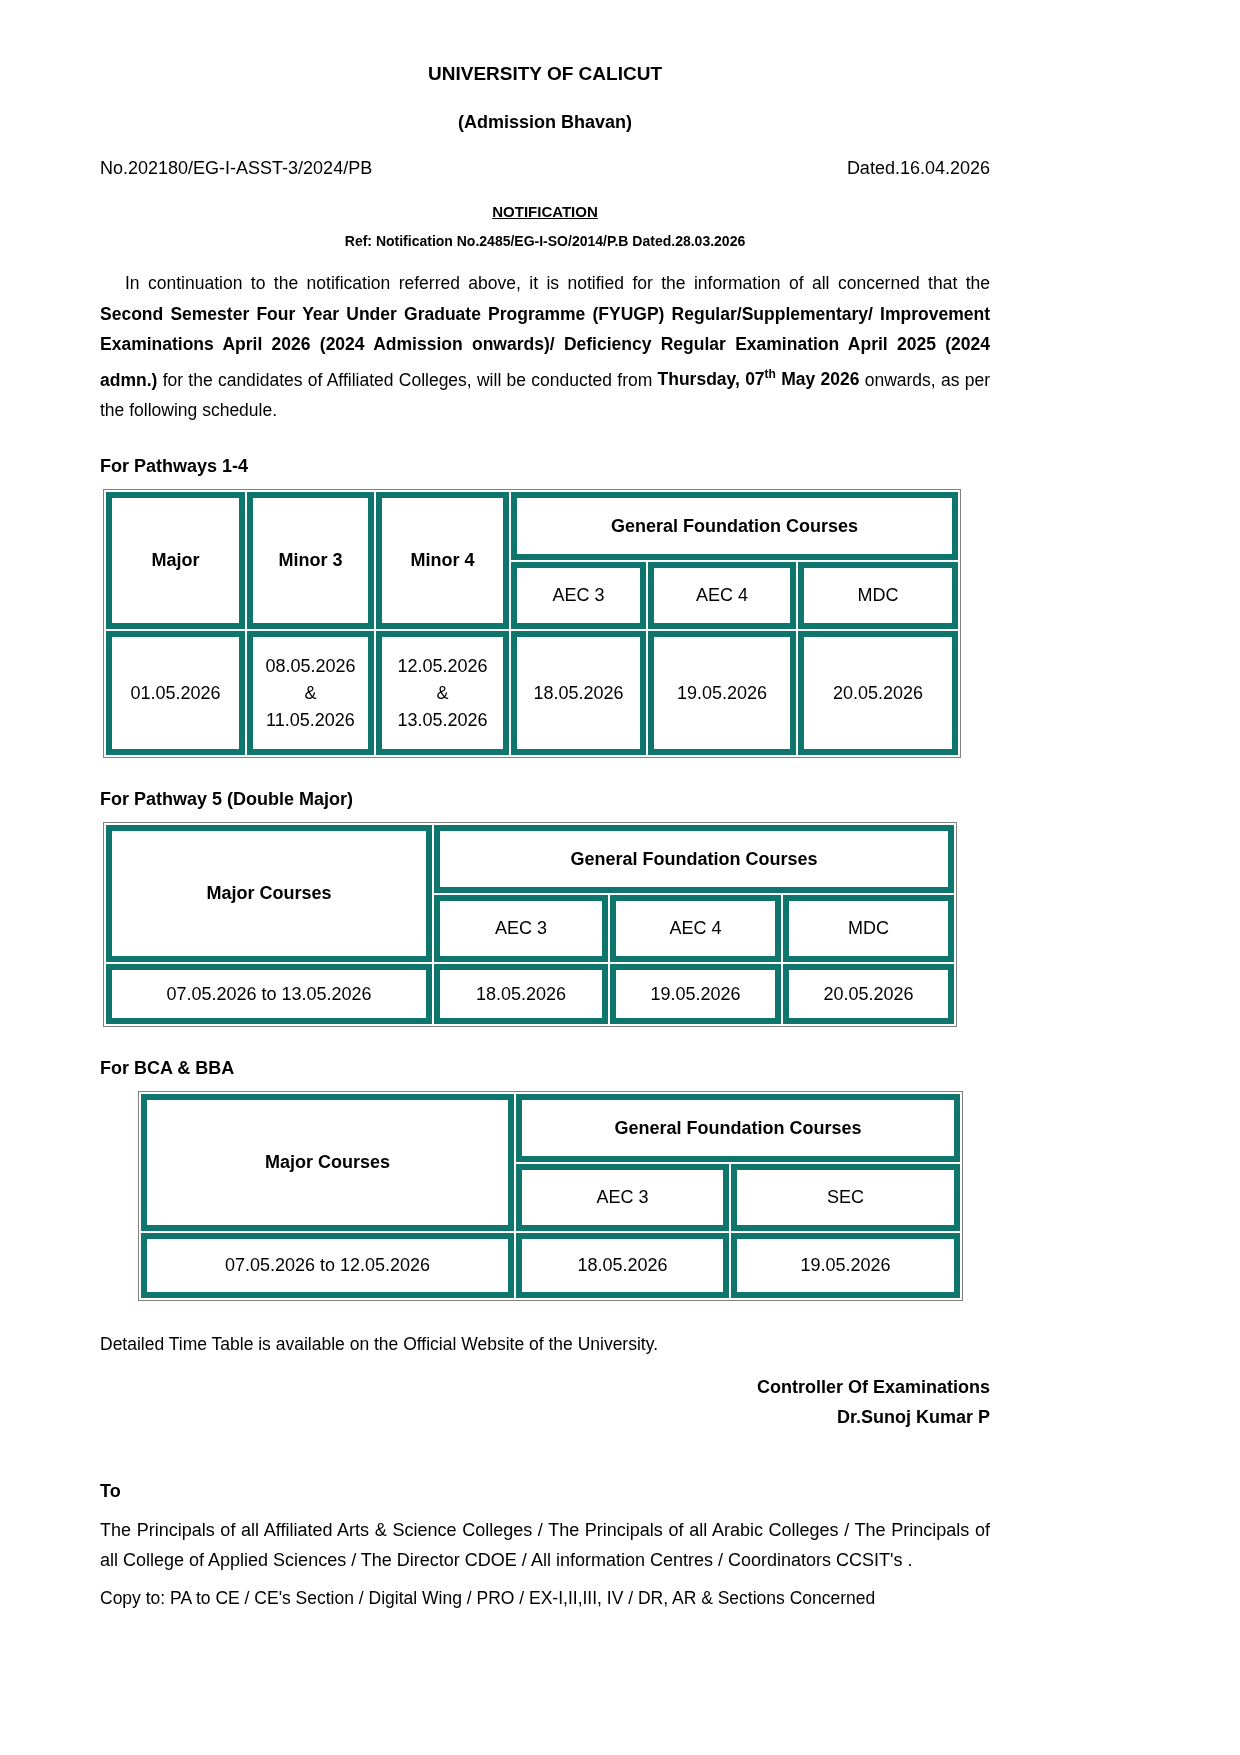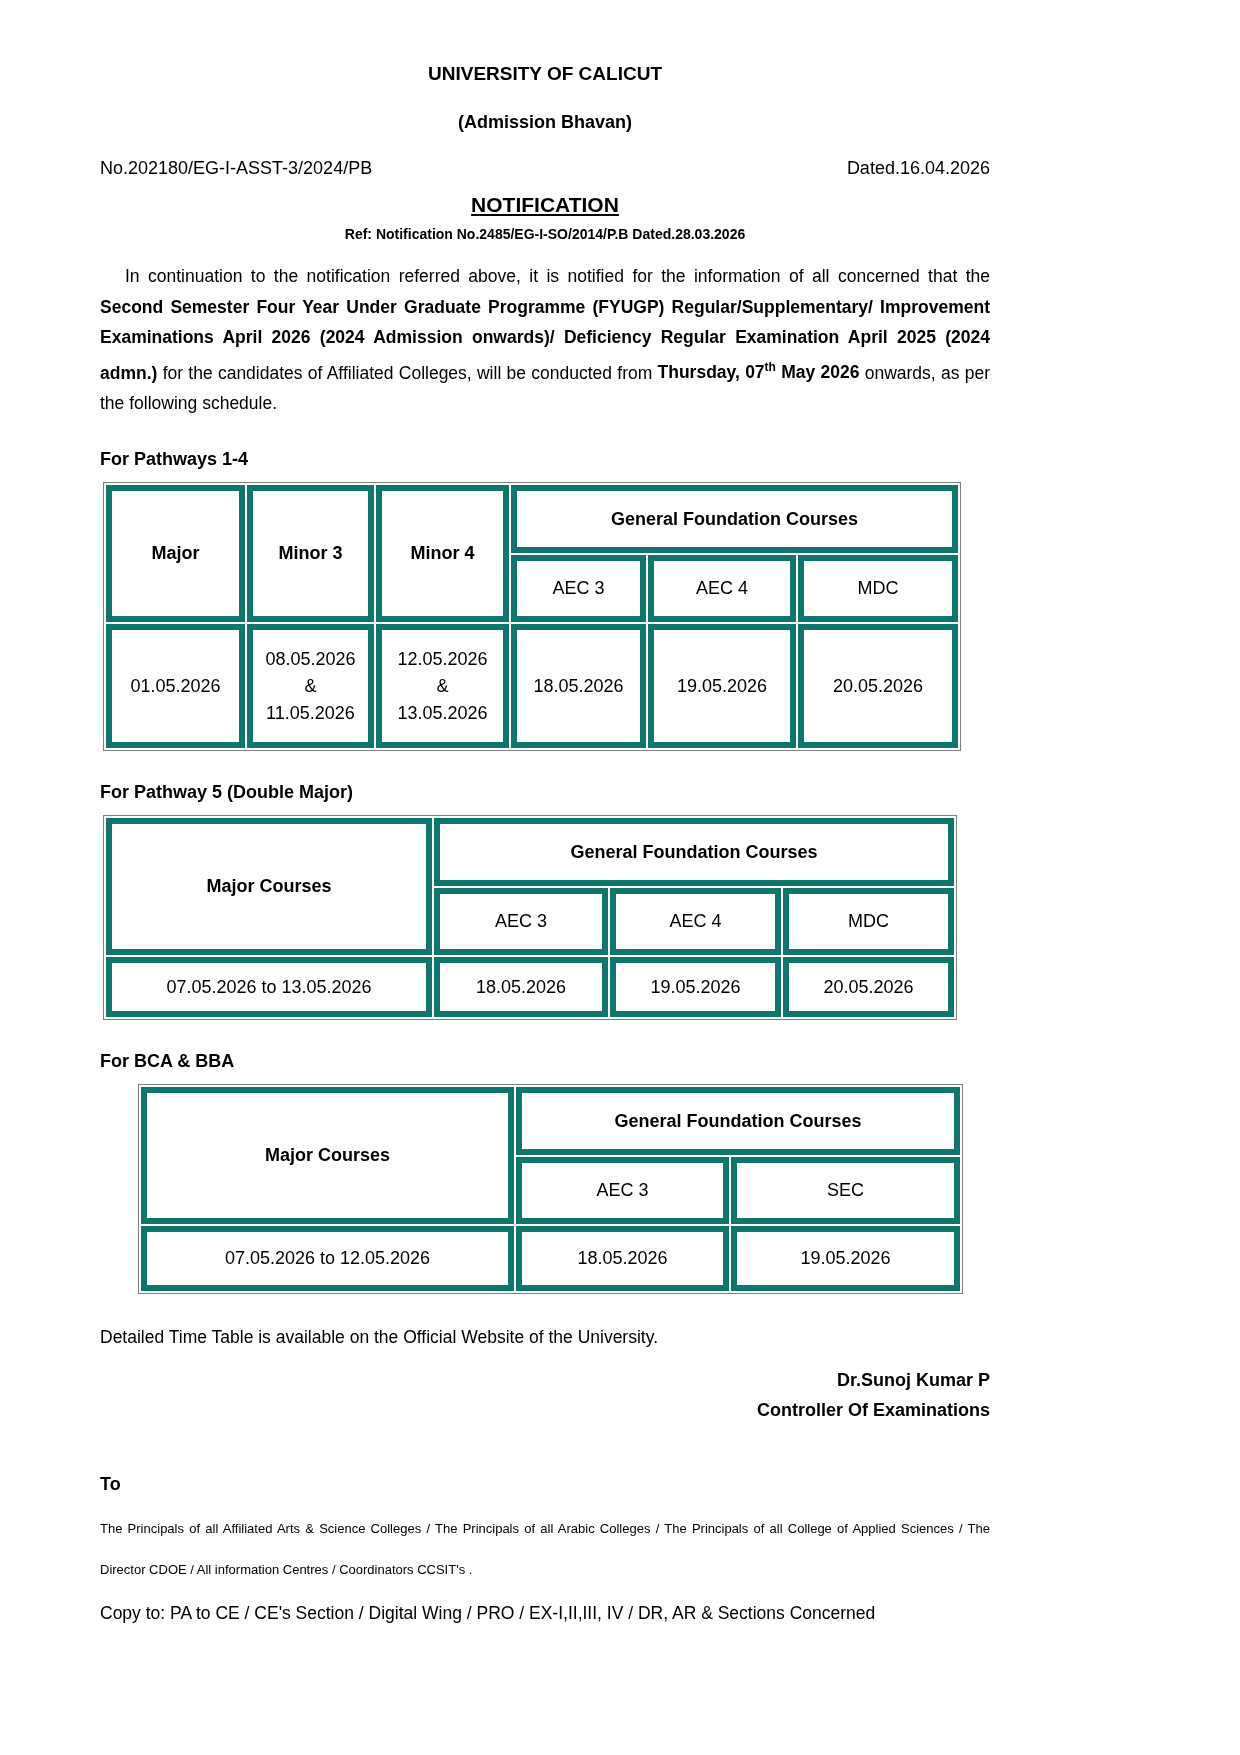--- a/index.html
+++ b/index.html
@@ -28,23 +28,23 @@
   }
   .office { margin-top: 24px; font-size: 18px; }
   .refline-row {
     display: flex;
     justify-content: space-between;
     font-size: 18px;
     margin-top: 22px;
     line-height: 24px;
   }
   .notif {
-    margin-top: 13px;
+    margin-top: 20px;
     text-decoration: underline;
-    font-size: 21px;
+    font-size: 15px;
   }
   .refnote { margin-top: 5px; font-size: 14px; }
 
   .para {
     margin: 15px 0 0 0;
     font-size: 17.5px;
     line-height: 30.5px;
     text-align: justify;
     text-indent: 25px;
   }
@@ -84,22 +84,22 @@
   .hr2 td { height: 51px; vertical-align: bottom; padding-bottom: 12px; }
   .t1 .body-row td { height: 108px; }
   .t2 .body-row td { height: 44px; }
   .t3 .body-row td { height: 49px; }
 
   .note { margin-top: 29px; font-size: 17.5px; line-height: 28px; }
   .sign-block { margin-top: 14px; text-align: right; font-weight: bold; font-size: 18px; line-height: 30px; }
   .to-label { margin-top: 49px; font-size: 18px; font-weight: bold; }
   .recipients {
     margin-top: 13px;
-    font-size: 13px;
-    line-height: 41px;
+    font-size: 18px;
+    line-height: 30px;
     text-align: justify;
   }
   .copyto { margin-top: 9px; font-size: 17.5px; line-height: 28px; }
 </style>
 </head>
 <body>
 
 <div class="page">
   <div class="content">
 
@@ -203,22 +203,22 @@
         <td>07.05.2026 to 12.05.2026</td>
         <td>18.05.2026</td>
         <td>19.05.2026</td>
       </tr>
     </tbody>
       </table>
 
     <div class="note">Detailed Time Table is available on the Official Website of the University.</div>
 
     <div class="sign-block">
+      <div>Controller Of Examinations</div>
       <div>Dr.Sunoj Kumar P</div>
-      <div>Controller Of Examinations</div>
     </div>
 
     <div class="to-label">To</div>
     <div class="recipients">The Principals of all Affiliated Arts &amp; Science Colleges / The Principals of all Arabic Colleges / The Principals of all College of Applied Sciences / The Director CDOE / All information Centres / Coordinators CCSIT's .</div>
     <div class="copyto">Copy to: PA to CE / CE's Section / Digital Wing / PRO / EX-I,II,III, IV / DR, AR &amp; Sections Concerned</div>
 
   </div>
 </div>
 
 </body></html>

